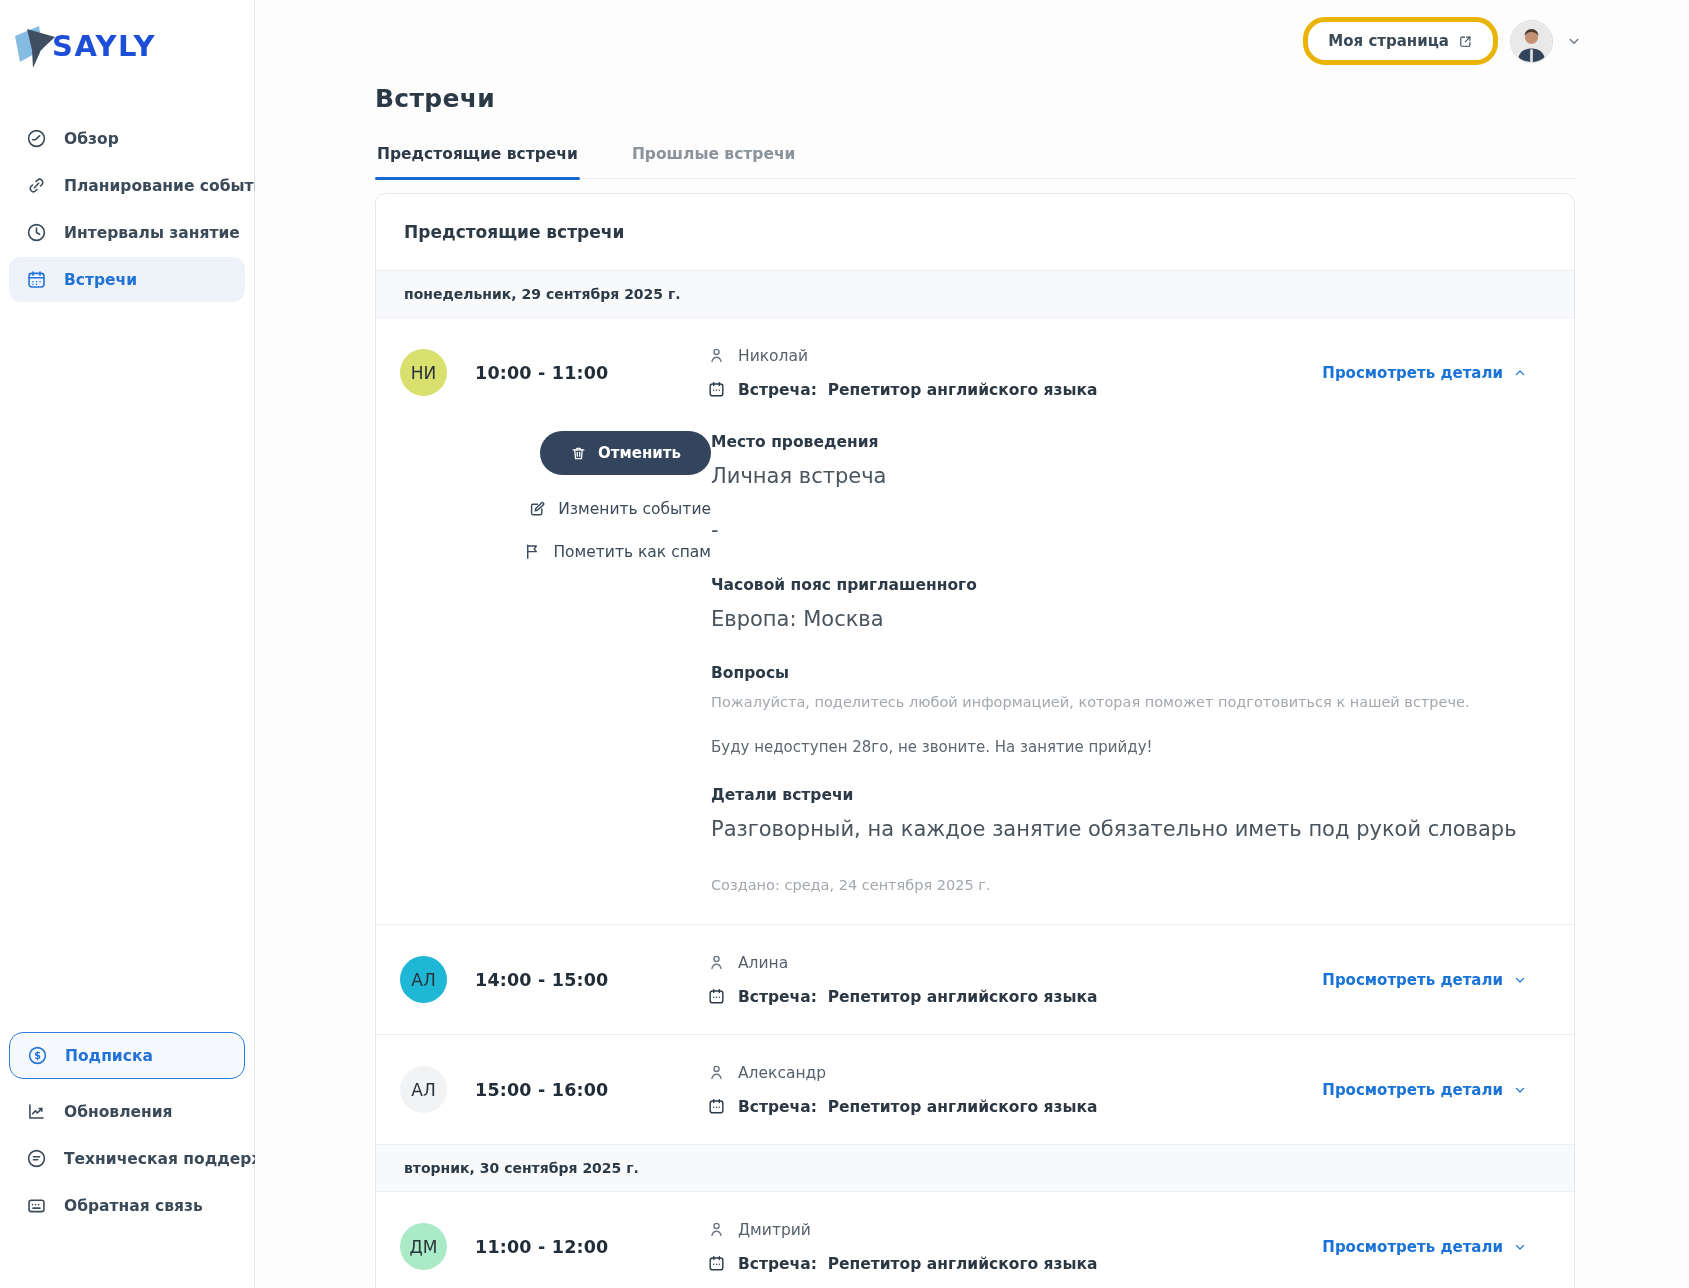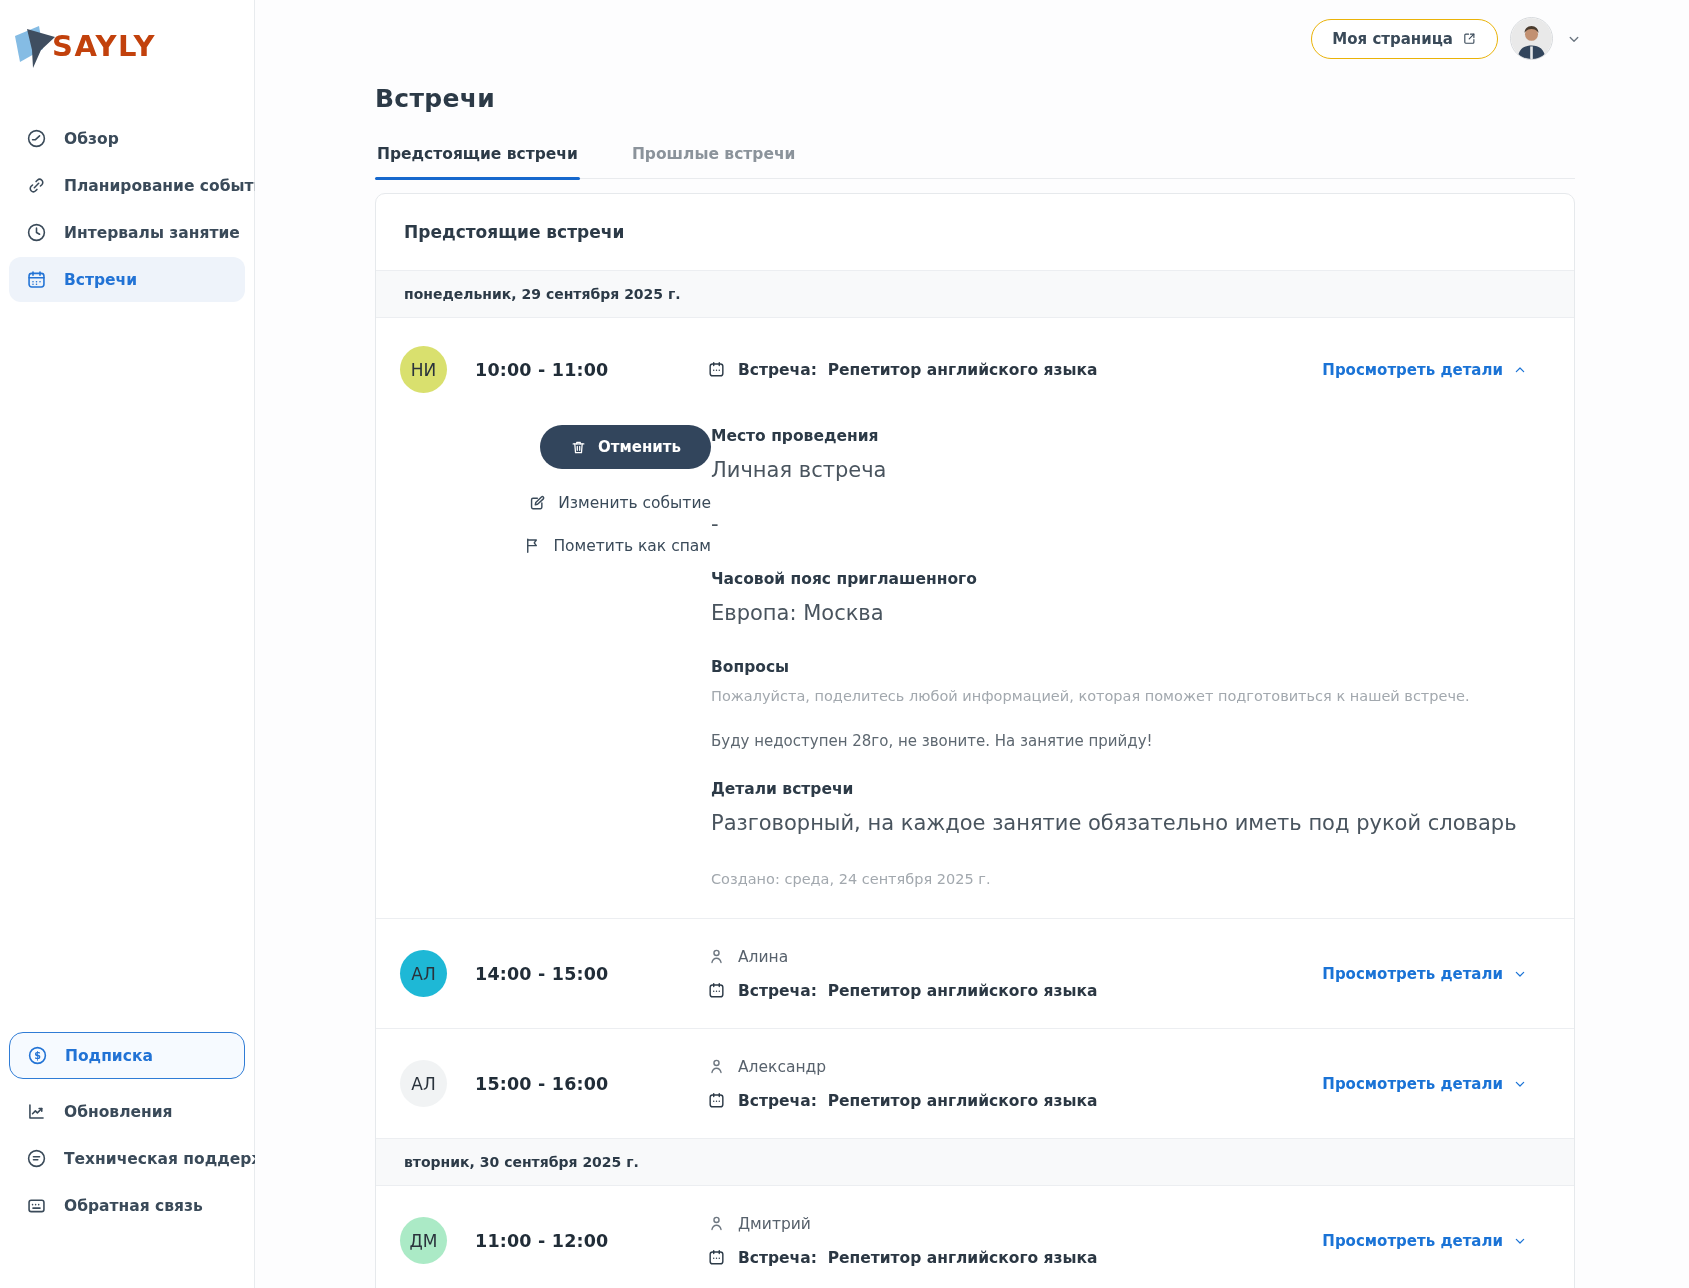--- a/index.html
+++ b/index.html
@@ -12,41 +12,41 @@
   .app { display:flex; width:100%; height:100%; }
 
   
   .sidebar {
     width:255px; min-width:255px; height:100%;
     border-right:1px solid #e8ebee; background:#ffffff;
     display:flex; flex-direction:column; padding:22px 0 58px;
   }
   .logo { display:flex; align-items:center; gap:0px; padding:0 12px; margin-bottom:44px; cursor:pointer; }
   .logo-mark { width:46px; height:48px; flex:0 0 46px; }
-  .logo-text { font-size:29px; font-weight:800; color:#c2410c; letter-spacing:1.5px; margin-left:-6px; }
+  .logo-text { font-size:29px; font-weight:800; color:#1d4ed8; letter-spacing:1.5px; margin-left:-6px; }
   .nav-item {
     display:flex; align-items:center; gap:17px;
     margin:2px 9px; padding:12px 17px; border-radius:12px;
     font-size:15.5px; font-weight:600; color:#3a4a59; cursor:pointer; white-space:nowrap;
   }
   .nav-item .nicon { width:21px; height:21px; flex:0 0 21px; display:flex; }
   .nav-item .nicon svg { width:21px; height:21px; }
   .nav-item.active { background:#eef3fa; color:#2273d5; }
   .sidebar-bottom { margin-top:auto; }
   .nav-item.subscribe {
     border:1.5px solid #2f7cd6; background:#f6faff; color:#2273d5;
     border-radius:14px; margin-bottom:10px;
   }
 
   
   .main { flex:1; position:relative; background:#fdfdfe; overflow:hidden; }
   .topbar { position:absolute; top:17px; right:106px; display:flex; align-items:center; gap:12px; }
   .my-page-btn {
     display:flex; align-items:center; gap:9px;
-    border:1px solid #eab308; background:#ffffff; border-radius:22px;
+    border:5px solid #eab308; background:#ffffff; border-radius:22px;
     padding:10px 20px; font-size:15px; font-weight:600; color:#3a4a59;
     font-family:inherit; cursor:pointer;
   }
   .my-page-btn svg { width:15px; height:15px; }
   .avatar-btn { width:43px; height:43px; border-radius:50%; overflow:hidden; cursor:pointer;
     border:1px solid #d7dadd; }
   .user-chevron { width:18px; height:18px; color:#6b7680; cursor:pointer; }
 
   .content { padding:84px 0 0 120px; }
   .page-title { margin:0 0 32px; font-size:25px; font-weight:800; color:#2c3a47; letter-spacing:.3px; }
@@ -235,20 +235,29 @@
         <div class="card-header">Предстоящие встречи</div>
 
         <div class="date-header">понедельник, 29 сентября 2025 г.</div>
 
         <div class="meeting">
           <div class="meeting-head">
             <div class="avatar" style="background-color: rgb(217, 224, 110);">НИ</div>
             <div class="time">10:00 - 11:00</div>
             <div class="entity">
               <div class="entity-line">
+                <span class="eicon gray">
+                    <svg class="icon" viewBox="0 0 24 24">
+                      <circle cx="12" cy="7.5" r="3.2"></circle>
+                      <path d="M6.3 19.5c.8-3.4 2.9-5.2 5.7-5.2s4.9 1.8 5.7 5.2"></path>
+                    </svg>
+                  </span>
+                <span class="entity-name">Николай</span>
+              </div>
+              <div class="entity-line">
                 <span class="eicon dark">
                     <svg class="icon" viewBox="0 0 24 24">
                       <rect x="4" y="5" width="16" height="15" rx="3"></rect>
                       <path d="M8.5 3.5V7M15.5 3.5V7"></path>
                       <path d="M8.5 13h.01M12 13h.01M15.5 13h.01"></path>
                     </svg>
                   </span>
                 <span class="entity-event">Встреча:  Репетитор английского языка</span>
               </div>
             </div>

